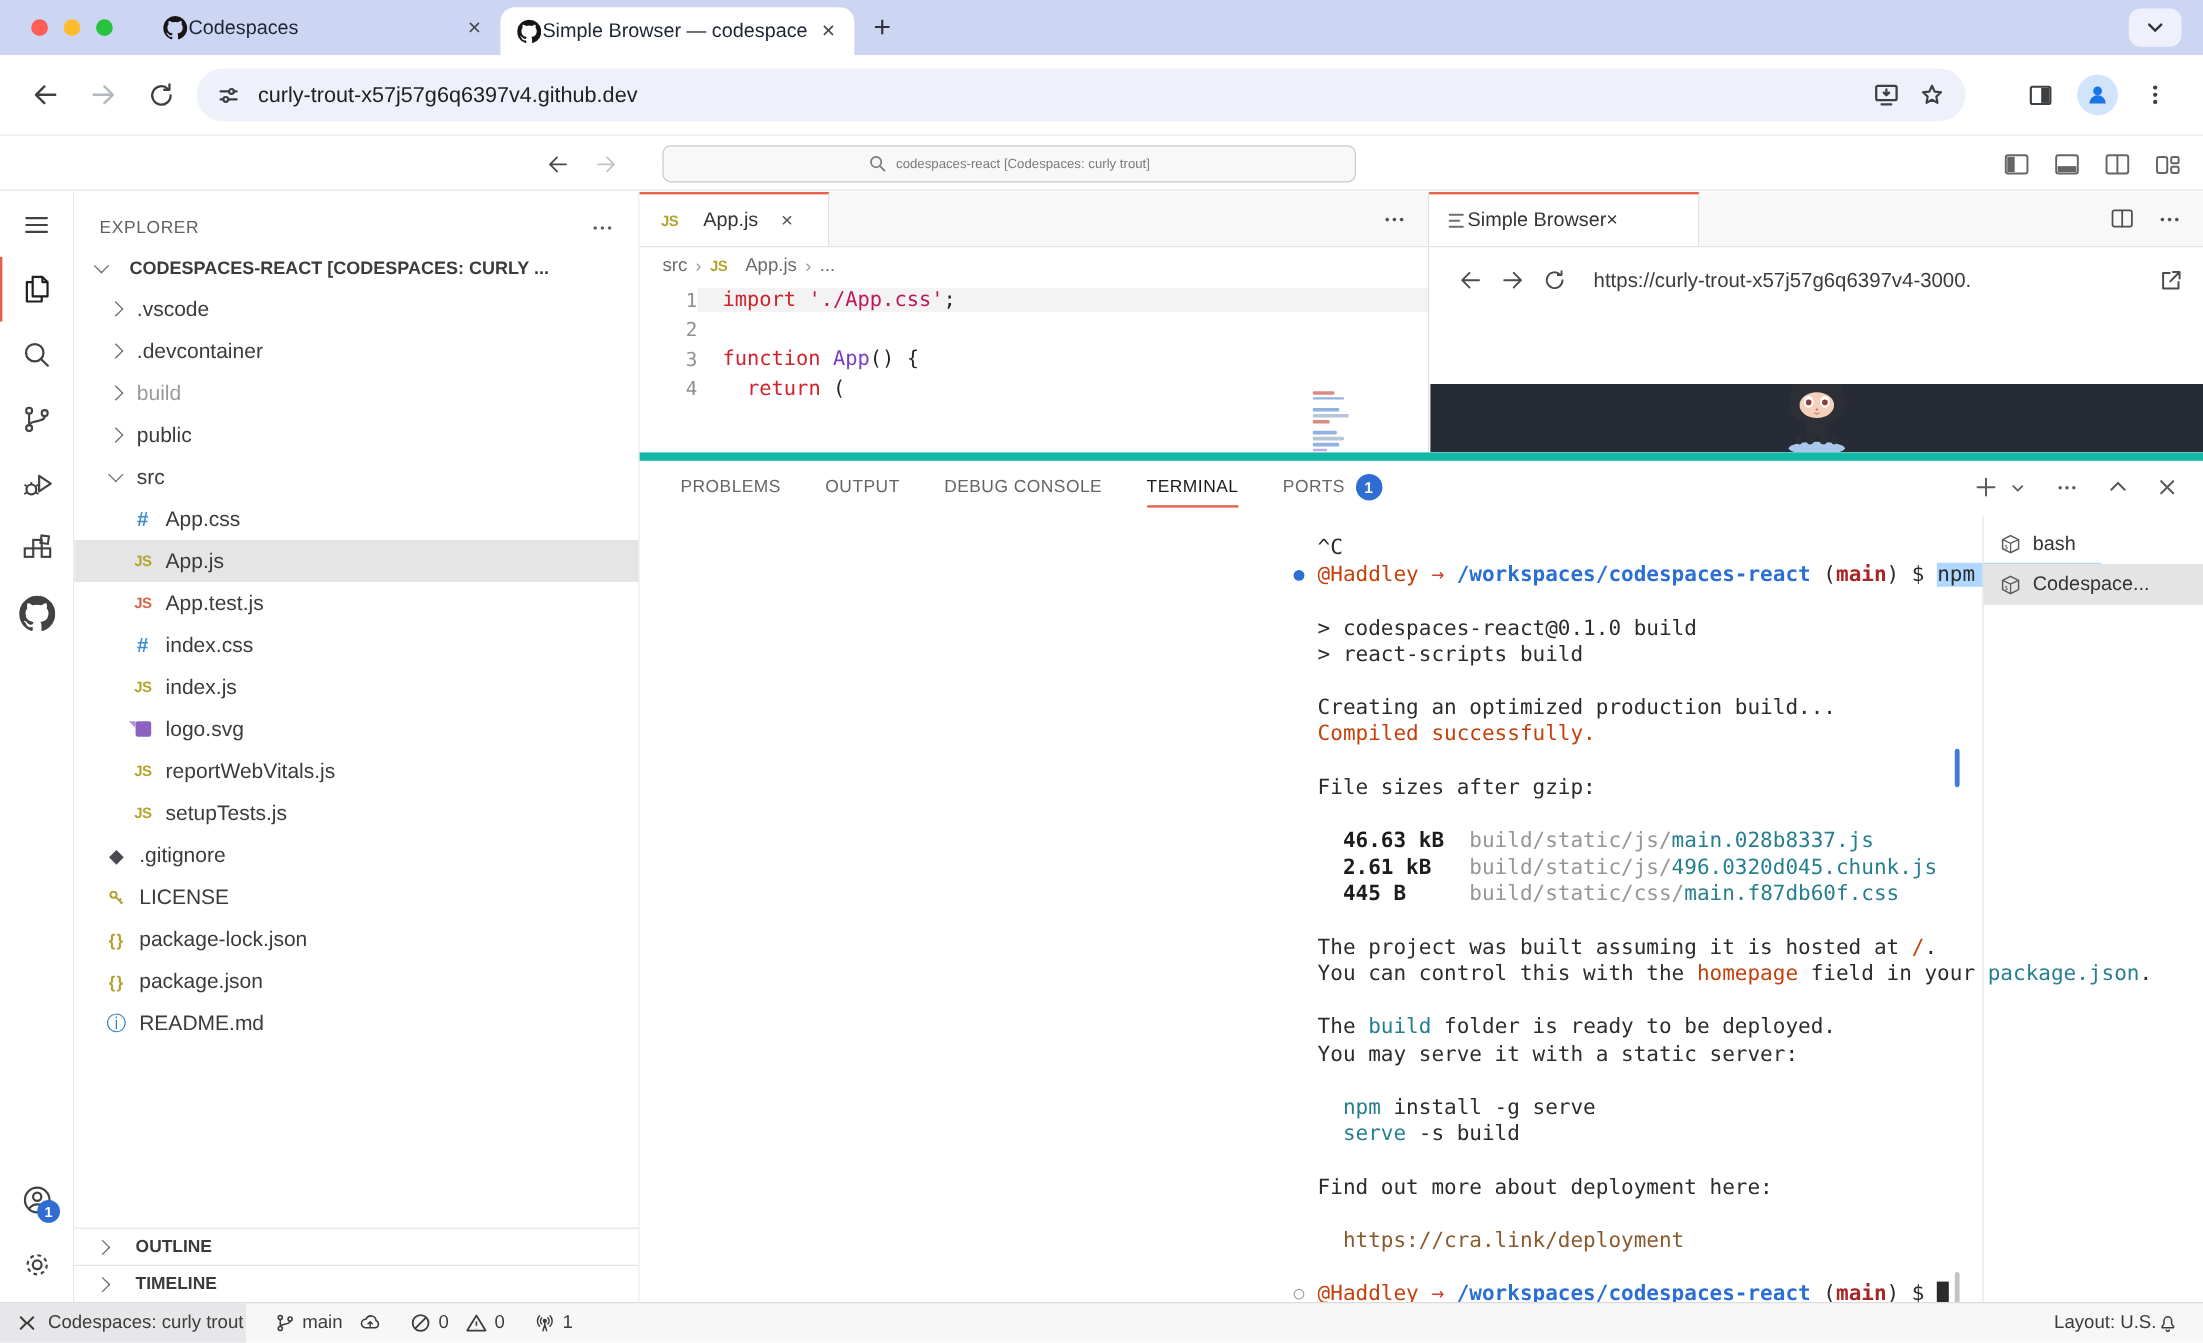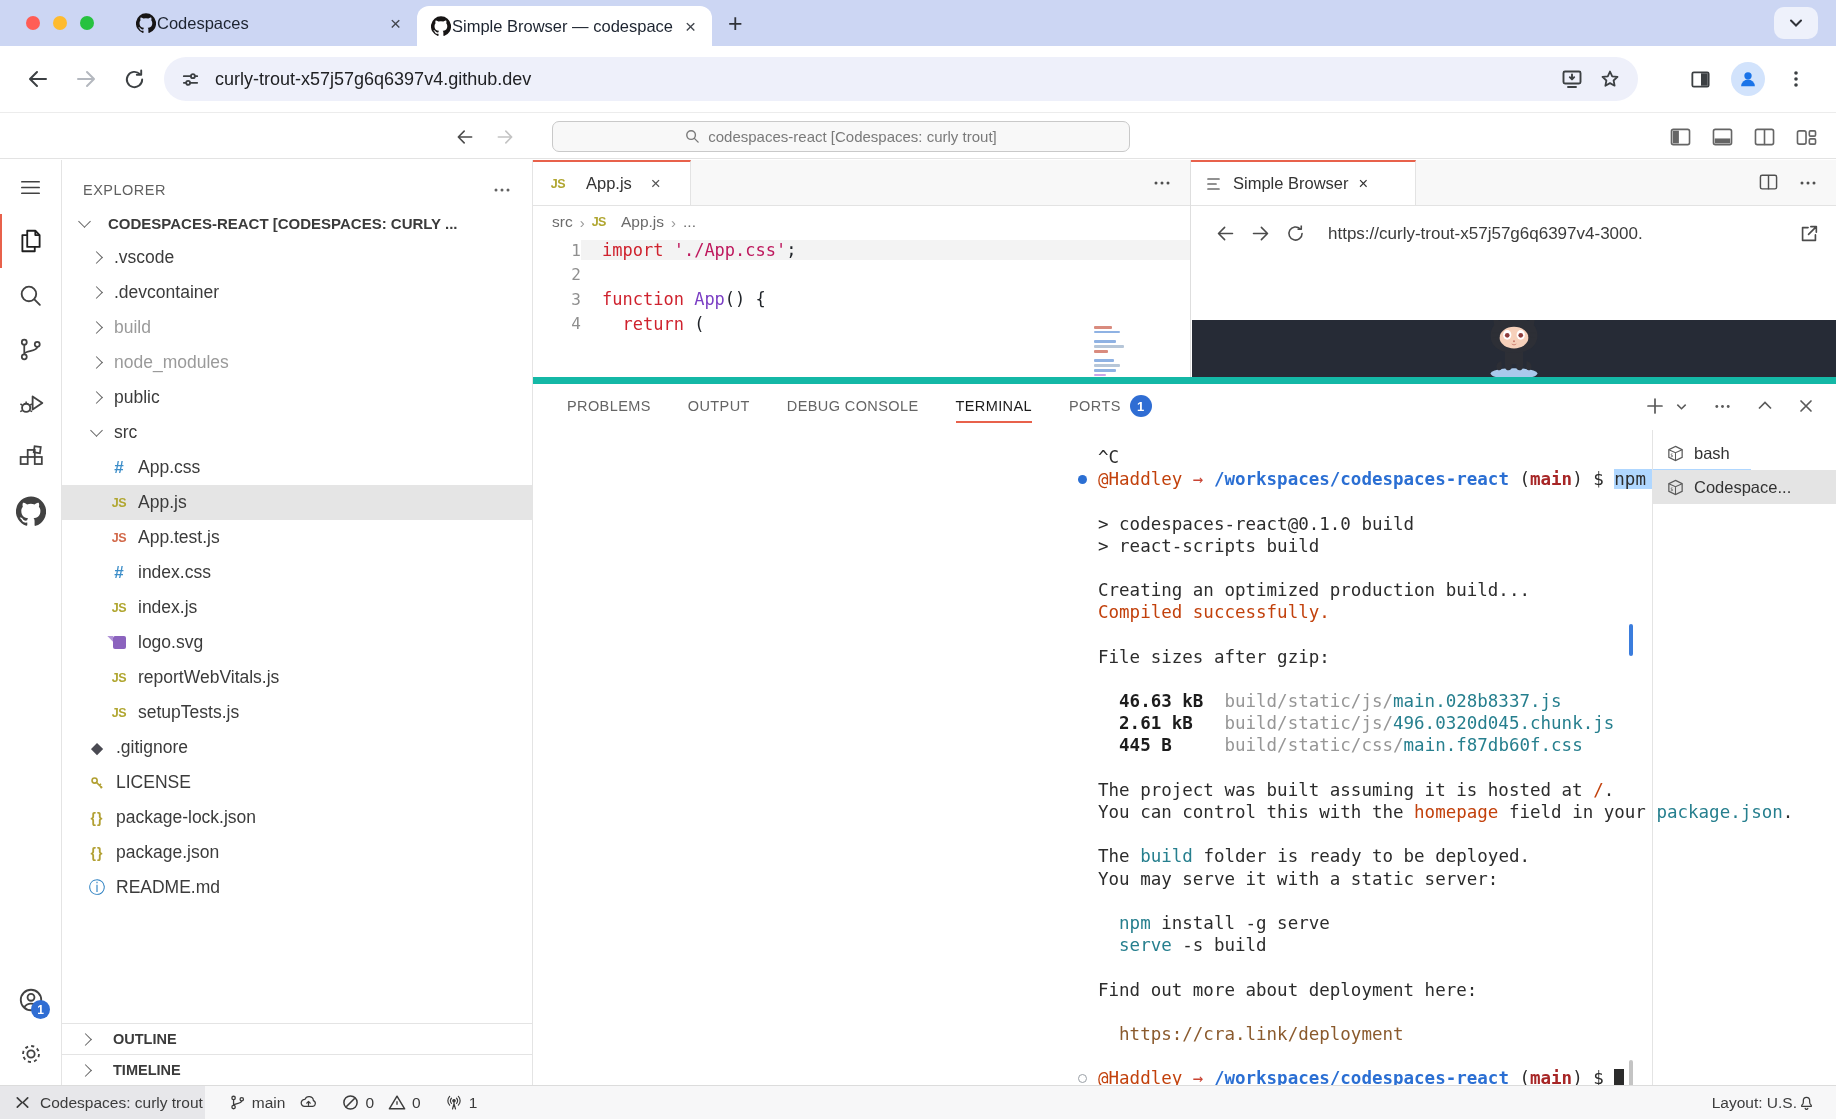--- a/index.html
+++ b/index.html
@@ -26,21 +26,21 @@
   
   #toolbar{position:absolute;top:46px;left:0;right:0;height:66px;background:#fff;display:flex;align-items:center;padding:0 16px 0 14px}
   .tbtn{width:48px;height:48px;display:flex;align-items:center;justify-content:center;border-radius:50%}
   #urlpill{flex:1;height:44px;margin:0 38px 0 6px;border-radius:22px;background:var(--pill);display:flex;align-items:center;padding:0 16px;gap:14px}
   #urltext{flex:1;font-size:18px;color:#202124}
   #avatar{width:34px;height:34px;border-radius:50%;background:#d2e3fc;display:flex;align-items:center;justify-content:center}
 
   
   #vstitle{position:absolute;top:112px;left:0;right:0;height:47px;background:#fff;border-top:1px solid #ececec;border-bottom:1px solid var(--border)}
   #vstitle .navarrow{position:absolute;top:9px;width:30px;height:30px;display:flex;align-items:center;justify-content:center}
-  #cmdcenter{position:absolute;left:552px;top:8px;width:578px;height:31px;border:1px solid #c9c9c9;border-radius:7px;background:#f8f8f8;display:flex;align-items:center;justify-content:center;gap:8px;font-size:15px;color:#7a7a7a}
+  #cmdcenter{position:absolute;left:552px;top:8px;width:578px;height:31px;border:1px solid #c9c9c9;border-radius:7px;background:#f8f8f8;display:flex;align-items:center;justify-content:center;gap:8px;font-size:11px;color:#7a7a7a}
   #vstitle .ric{position:absolute;top:10px;width:32px;height:28px;display:flex;align-items:center;justify-content:center}
 
   
   #activitybar{position:absolute;top:160px;left:0;width:62px;bottom:34px;background:#fff;border-right:1px solid #e4e4e4}
   .abitem{height:54px;display:flex;align-items:center;justify-content:center;color:#424242;position:relative;border-left:2px solid transparent;border-right:2px solid transparent}
   .abitem.active{border-left-color:var(--accent);color:#191919}
   #abbottom{position:absolute;bottom:4px;left:0;right:0}
   .abbadge{position:absolute;right:9px;bottom:8px;min-width:19px;height:19px;border-radius:10px;background:var(--badge);color:#fff;font-size:12px;font-weight:bold;display:flex;align-items:center;justify-content:center}
 
   
@@ -77,21 +77,21 @@
   .cline{height:24.5px;display:flex;align-items:center}
   .lnum{width:48px;text-align:right;padding-right:0;color:#8f8f8f;flex:none;font-size:16px}
   .ccode{flex:1;padding-left:21px;white-space:pre;color:#1f2328}
   .cline.hl .ccode{background:#f3f3f3}
   .c-k{color:#cf222e}.c-s{color:#be185d}.c-f{color:#7b3fc4}
   #minimap{position:absolute;right:46px;top:88px;width:50px}
   #minimap i{display:block;height:2.6px;margin-bottom:2.2px;border-radius:1px}
 
   
   #sbpanel{position:absolute;top:160px;left:1190px;right:0;height:217px;background:#fff;border-left:1px solid #dedede}
-  .sbtab{display:flex;align-items:center;gap:10px;padding:0 12px 0 16px;background:#fff;border-right:1px solid var(--border);border-top:2px solid var(--accent);font-size:16.5px;color:#333;min-width:225px}
+  .sbtab{display:flex;align-items:center;padding:0 12px 0 16px;background:#fff;border-right:1px solid var(--border);border-top:2px solid var(--accent);font-size:16.5px;color:#333;min-width:225px}
   #sbtoolbar{height:55px;display:flex;align-items:center;gap:14px;padding-left:24px}
   #sburl{font-size:17px;color:#3b3b3b;white-space:nowrap;overflow:hidden;flex:1;margin-left:8px}
   #sbview{position:absolute;left:1px;right:0;top:160px;bottom:0;background:#262b36;overflow:hidden}
   #octo{position:absolute;left:50%;bottom:-2px;transform:translateX(-50%)}
 
   
   #panel{position:absolute;top:377px;left:533px;right:0;bottom:34px;background:#fff;border-top:7px solid #14b8a6}
   #paneltabs{position:absolute;top:0;left:0;right:200px;height:44px;display:flex;align-items:center;gap:37px;padding-left:34px}
   .ptab{font-size:14.5px;letter-spacing:.4px;color:#656565;position:relative;display:flex;align-items:center;gap:9px;height:100%}
   .ptab.active{color:#1c1c1c}
@@ -357,24 +357,20 @@
           <span class="tw"></span>
           <span>.vscode</span>
         </div>
         <div class="trow" style="padding-left: 24px;">
           <span class="tw"></span>
           <span>.devcontainer</span>
         </div>
         <div class="trow dim" style="padding-left: 24px;">
           <span class="tw"></span>
           <span>build</span>
-        </div>
-        <div class="trow dim" style="padding-left: 24px;">
-          <span class="tw"></span>
-          <span>node_modules</span>
         </div>
         <div class="trow" style="padding-left: 24px;">
           <span class="tw"></span>
           <span>public</span>
         </div>
         <div class="trow" style="padding-left: 24px;">
           <span class="tw open"></span>
           <span>src</span>
         </div>
         <div class="trow" style="padding-left: 46px;">

